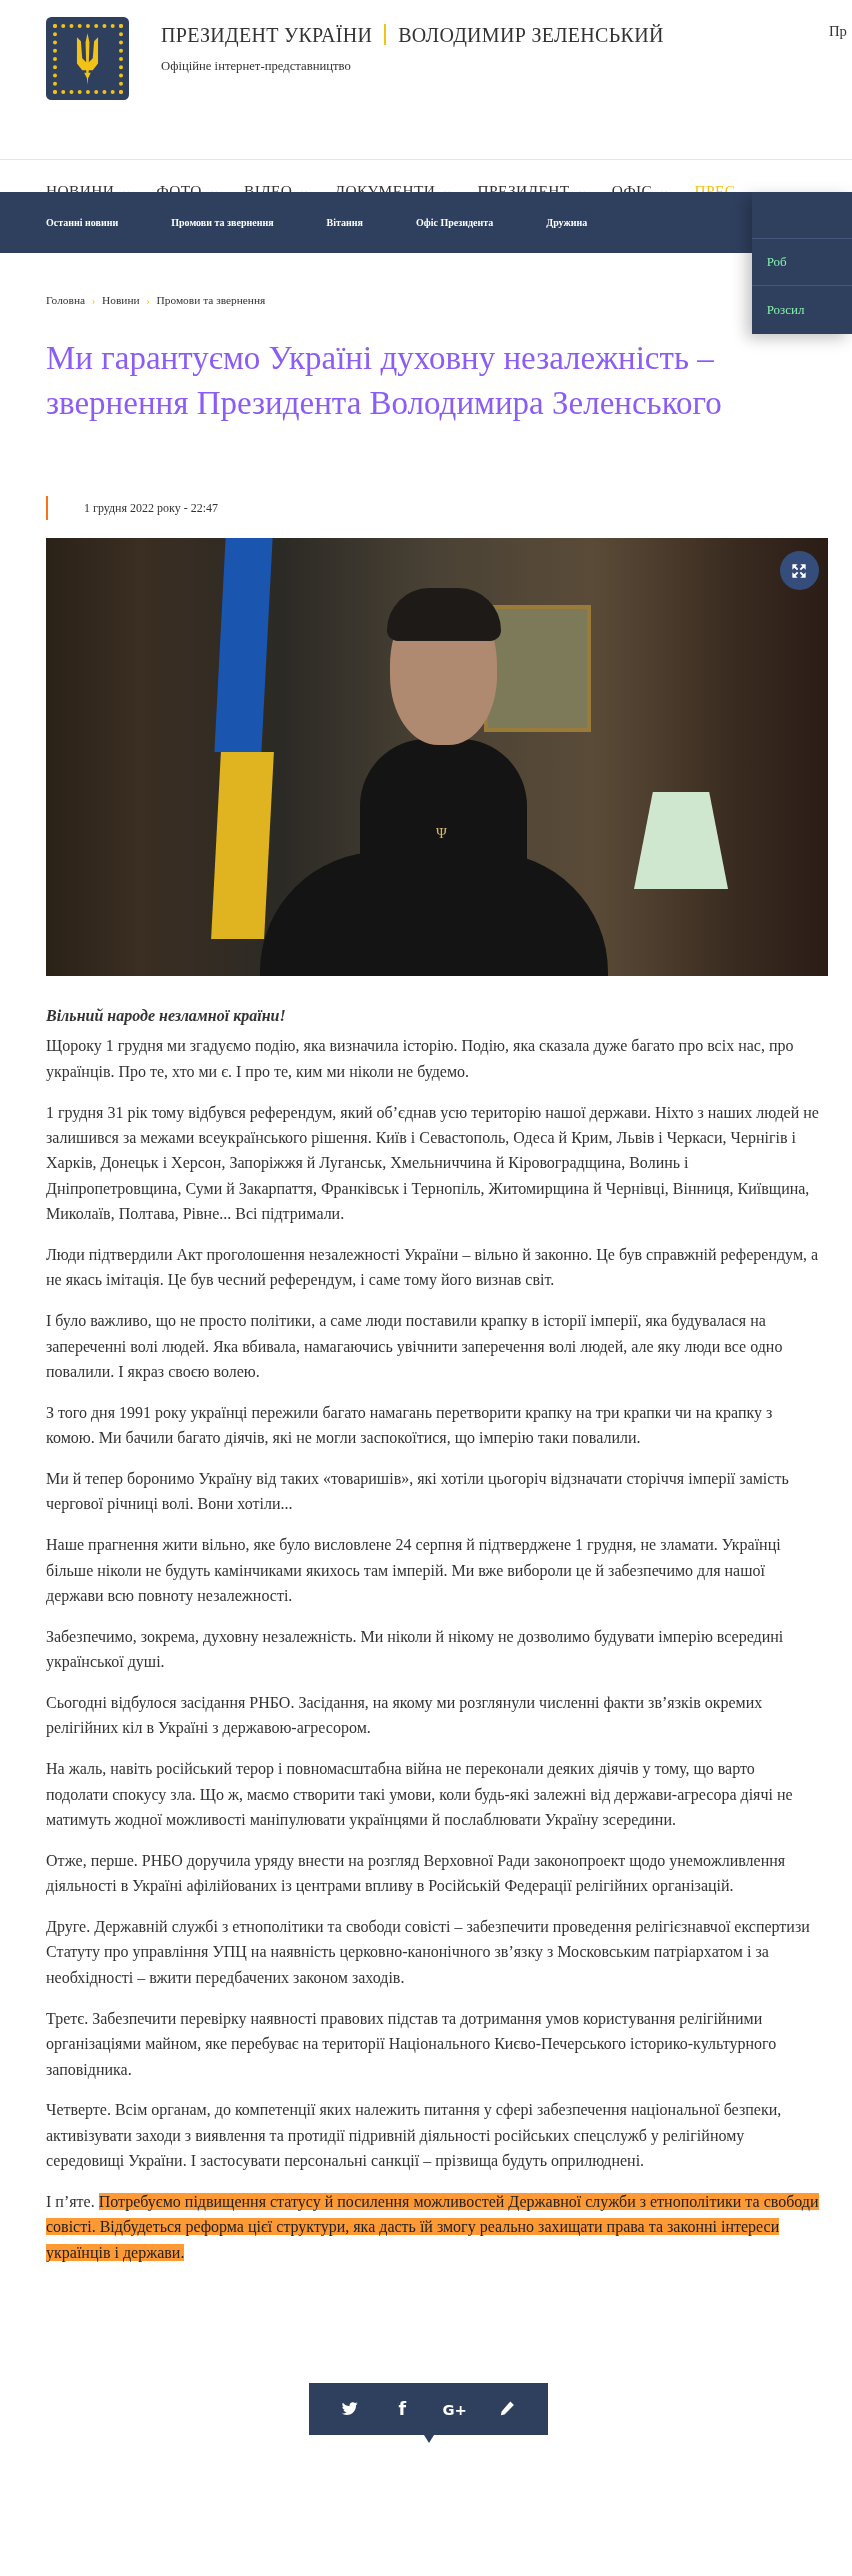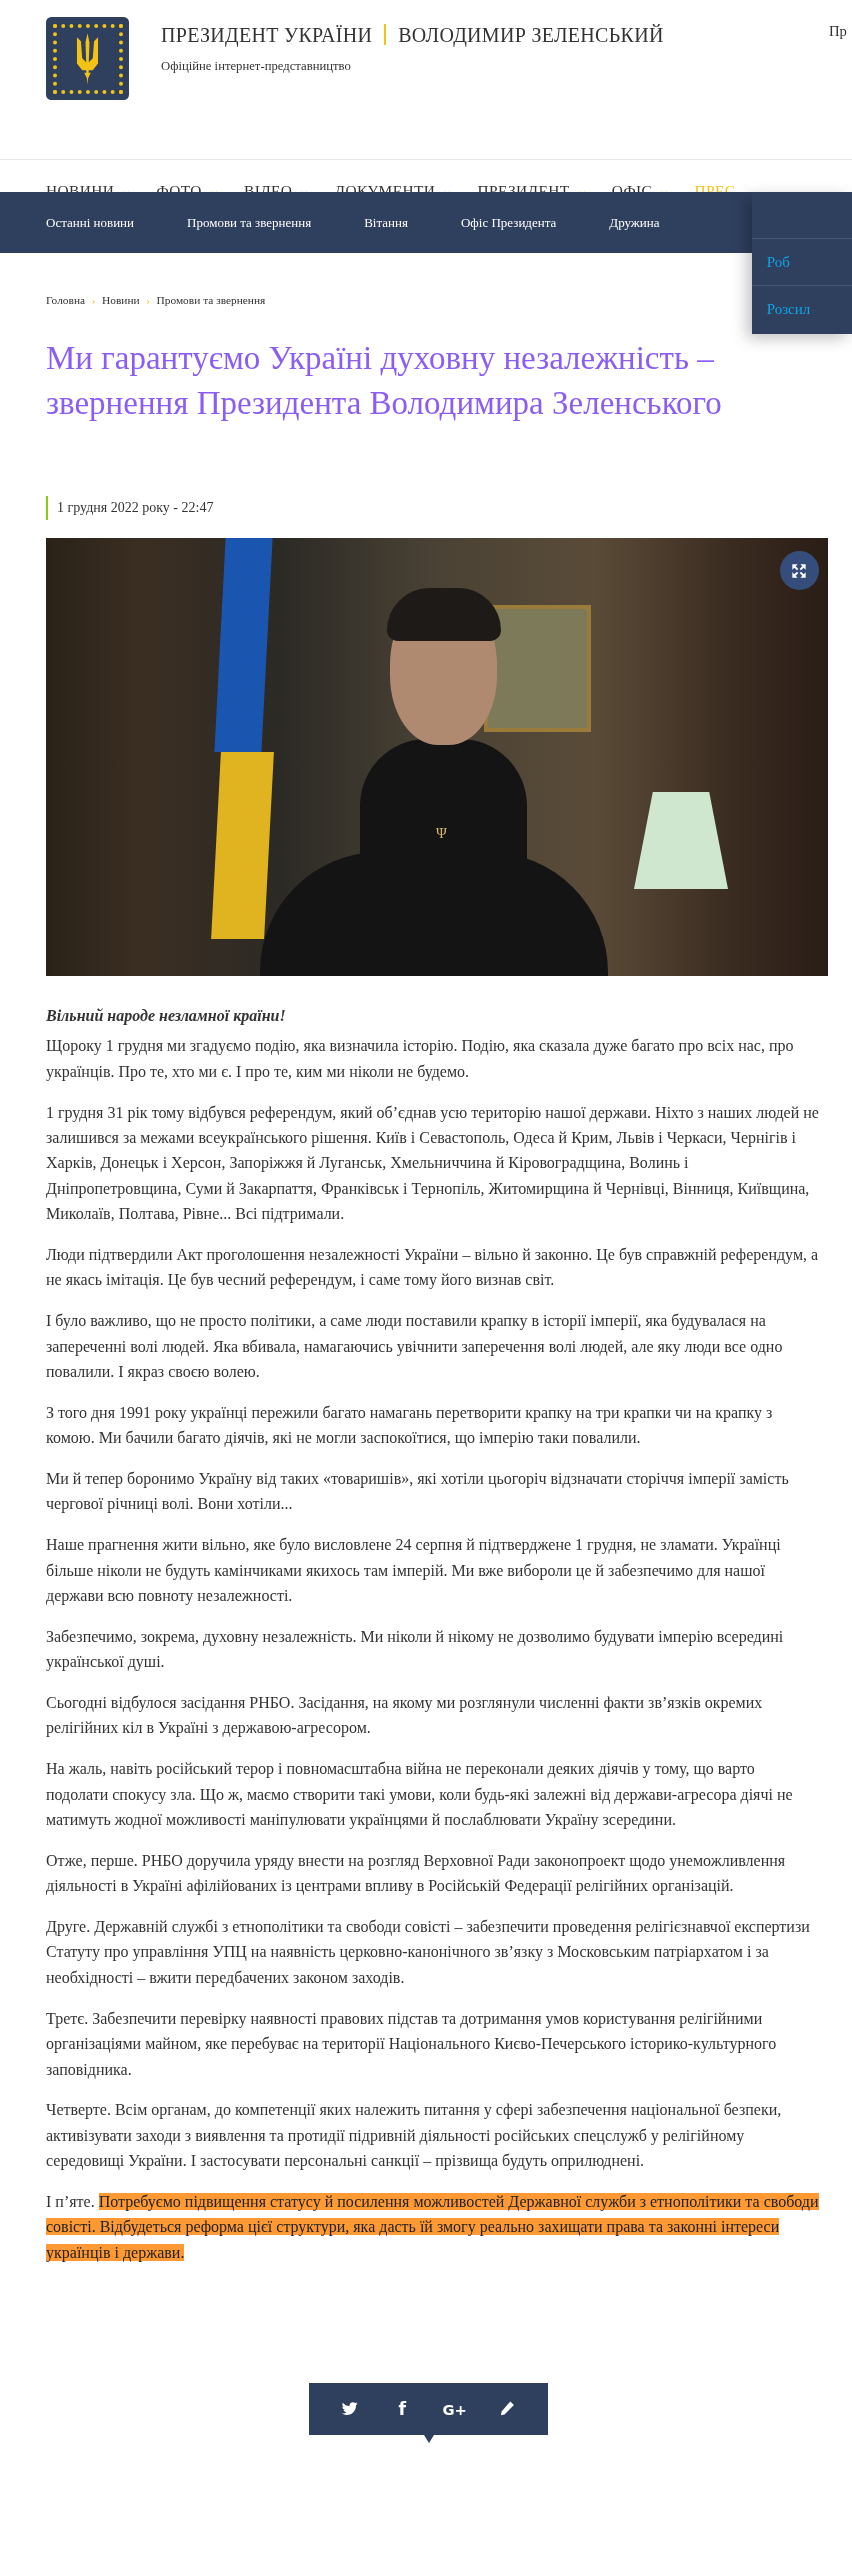--- a/index.html
+++ b/index.html
@@ -18,34 +18,34 @@
   .lang-cut { position: absolute; left: 829px; top: 23px; font-size: 14.7px; color: #333; white-space: nowrap; }
 
   
   .main-nav { position: relative; height: 61px; display: flex; align-items: center; padding-left: 46px; white-space: nowrap; }
   .nav-item { display: flex; align-items: center; font-size: 15.4px; letter-spacing: 0.4px; color: #333; margin-right: 25.4px; text-transform: uppercase; }
   .nav-item .chev { color: #f2c314; font-size: 10px; margin-left: 8px; transform: scaleX(1.4); display: inline-block; }
   .nav-item.active { color: #f2c314; }
 
   
   .sub-nav { position: absolute; top: 192px; left: 0; width: 852px; height: 61px; background: #2f3f5e; display: flex; align-items: center; padding-left: 46px; white-space: nowrap; overflow: hidden; }
-  .sub-item { color: #ffffff; font-size: 13px; margin-right: 53px; }
+  .sub-item { color: #ffffff; font-size: 10px; margin-right: 53px; font-weight: bold; }
 
   
   .dropdown { position: absolute; left: 752px; top: 192px; width: 100px; height: 142px; background: #2f3f5e; box-shadow: -5.3px 5.3px 14.7px rgba(0,0,0,0.25); z-index: 5; overflow: hidden; }
-  .dd-item { height: 47px; border-bottom: 0.7px solid #46557a; color: #0ea5e9; font-size: 15px; display: flex; align-items: center; white-space: nowrap; padding-left: 14.7px; }
+  .dd-item { height: 47px; border-bottom: 0.7px solid #46557a; color: #86efac; font-size: 13px; display: flex; align-items: center; white-space: nowrap; padding-left: 14.7px; }
   .dd-item:last-child { border-bottom: none; }
 
   
   .breadcrumb { position: absolute; left: 46px; top: 294px; display: flex; align-items: center; font-size: 11.4px; color: #333; }
   .breadcrumb .bc-sep { color: #f2c314; margin: 0 6.7px; font-size: 10.7px; }
 
   
   .page-title { position: absolute; left: 46px; top: 336px; width: 722px; font-size: 33px; line-height: 45px; font-weight: normal; color: #8b5cf6; }
-  .date-line { position: absolute; left: 46px; top: 496px; border-left: 2px solid #84cc16; padding-left: 9px; height: 24px; display: flex; align-items: center; font-size: 14px; color: #333; }
+  .date-line { position: absolute; left: 46px; top: 496px; border-left: 2px solid #f97316; padding-left: 36px; height: 24px; display: flex; align-items: center; font-size: 12px; color: #333; }
 
   
   .hero { position: absolute; left: 46px; top: 538px; width: 782px; height: 438px; overflow: hidden; background: linear-gradient(90deg, #2a2218 0%, #3b2e22 12%, #2c2a25 30%, #4a4235 50%, #5a4b38 70%, #3a2b20 88%, #2a1d16 100%); }
   .hero .flag-blue { position: absolute; left: 174px; top: 0; width: 47px; height: 214px; background: #1a56b0; transform: skewX(-3deg); }
   .hero .flag-yellow { position: absolute; left: 170px; top: 214px; width: 53px; height: 187px; background: #e0b420; transform: skewX(-3deg); }
   .hero .painting { position: absolute; left: 438px; top: 67px; width: 107px; height: 127px; background: #7d7a5a; border: 4px solid #9a7b3a; }
   .hero .lamp { position: absolute; left: 588px; top: 254px; width: 94px; height: 97px; background: #cfe6cf; clip-path: polygon(20% 0, 80% 0, 100% 100%, 0 100%); }
   .hero .person-body { position: absolute; left: 214px; top: 314px; width: 348px; height: 134px; background: #141414; border-radius: 120px 120px 0 0; }
   .hero .person-head { position: absolute; left: 344px; top: 53px; width: 107px; height: 154px; background: #b08a70; border-radius: 48% 48% 45% 45%; }
   .hero .person-hair { position: absolute; left: 341px; top: 50px; width: 114px; height: 53px; background: #1e1a17; border-radius: 53px 53px 13.4px 13.4px; }

